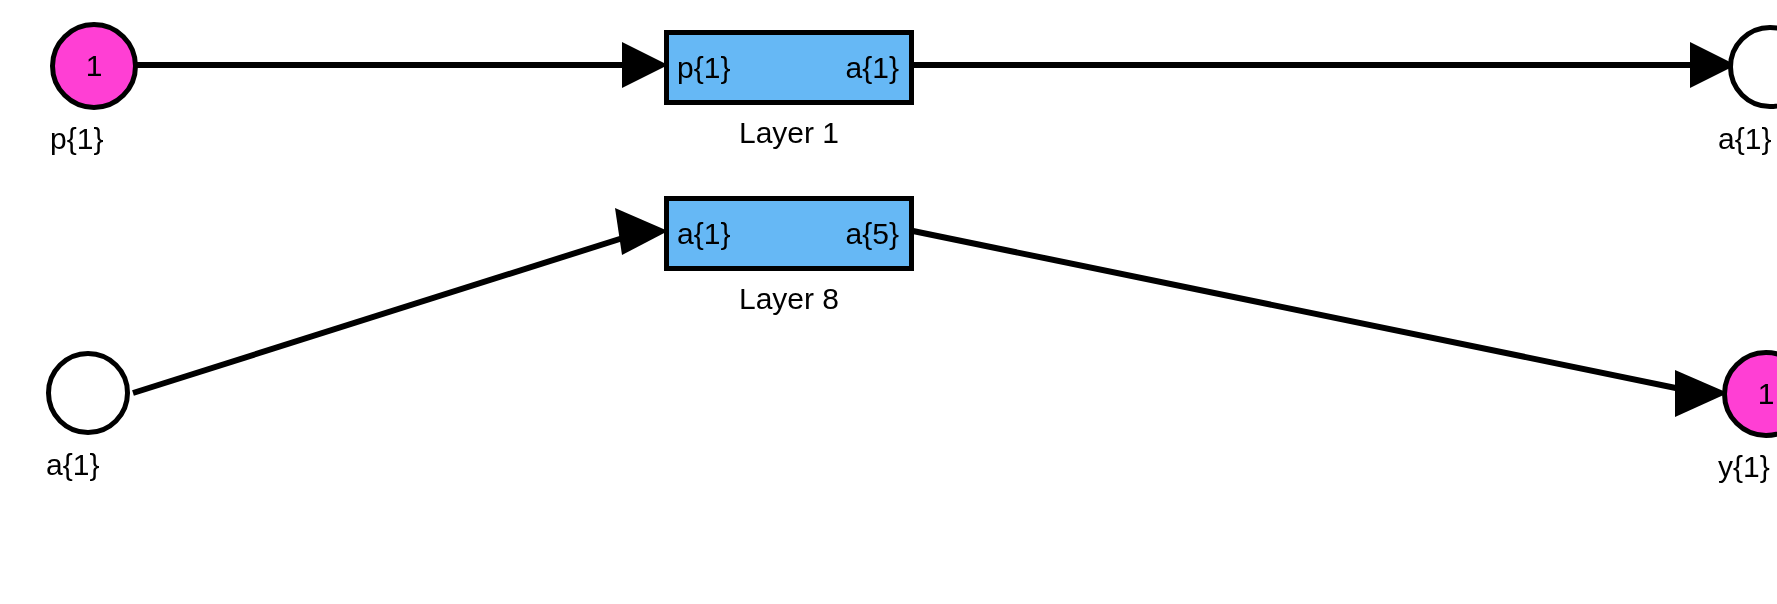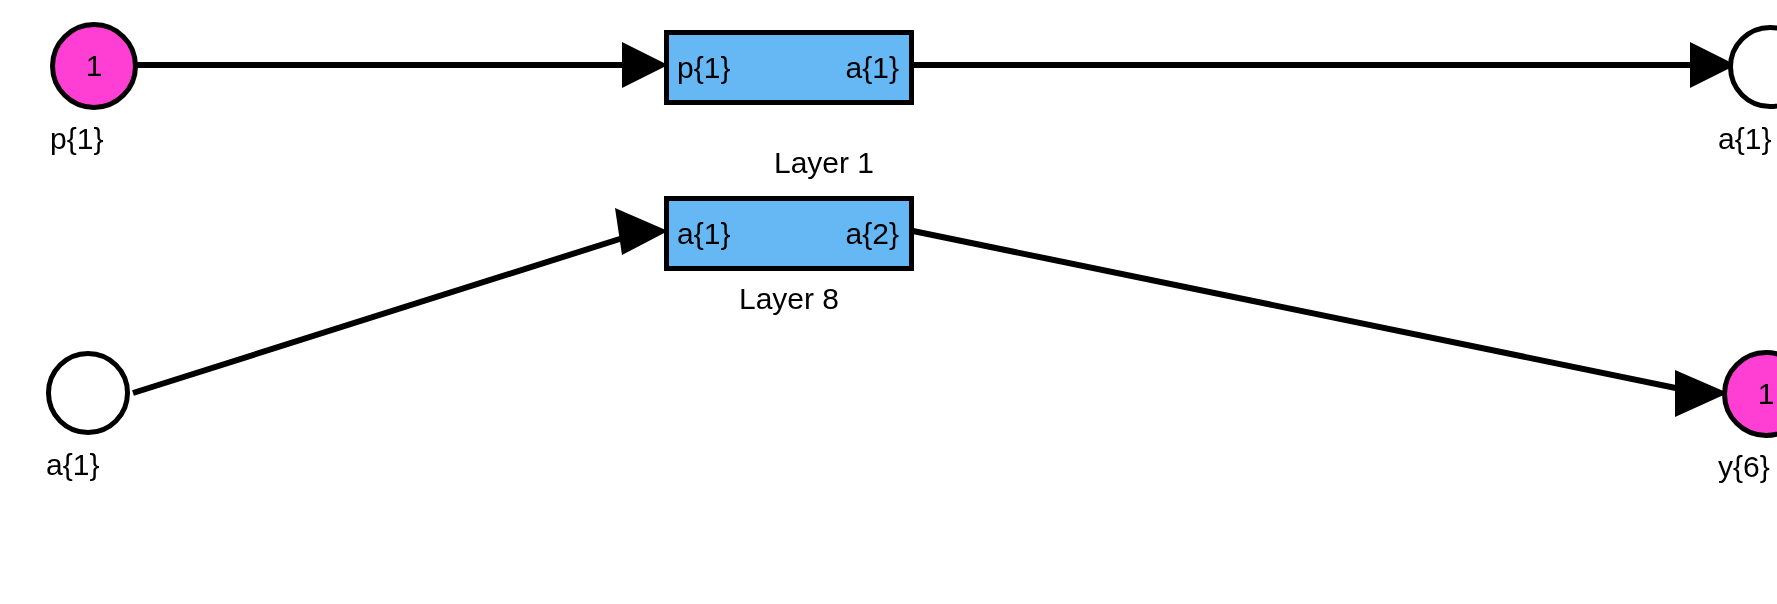--- a/index.html
+++ b/index.html
@@ -115,36 +115,36 @@
 
   <div class="node node-input" style="left:50px; top:22px; width:88px; height:88px;">
     <span class="node-value">1</span>
   </div>
   <div class="caption" style="left:50px; top:124px;">p{1}</div>
 
   <div class="block" style="left:664px; top:30px; width:250px; height:75px;">
     <span class="port port-in">p{1}</span>
     <span class="port port-out">a{1}</span>
   </div>
-  <div class="caption caption-center" style="left:699px; top:118px; width:250px;margin-top:30px;">Layer 1</div>
+  <div class="caption caption-center" style="left:664px; top:118px; width:250px;">Layer 1</div>
 
   <div class="node node-hidden" style="left:1728px; top:25px; width:84px; height:84px;">
     <span class="node-value"></span>
   </div>
   <div class="caption" style="left:1718px; top:124px;">a{1}</div>
 
   <div class="block" style="left:664px; top:196px; width:250px; height:75px;">
     <span class="port port-in">a{1}</span>
-    <span class="port port-out">a{2}</span>
+    <span class="port port-out">a{5}</span>
   </div>
   <div class="caption caption-center" style="left:664px; top:284px; width:250px;">Layer 8</div>
 
   <div class="node node-hidden" style="left:46px; top:351px; width:84px; height:84px;">
     <span class="node-value"></span>
   </div>
   <div class="caption" style="left:46px; top:450px;">a{1}</div>
 
   <div class="node node-output" style="left:1722px; top:350px; width:88px; height:88px;">
     <span class="node-value">1</span>
   </div>
-  <div class="caption" style="left:1718px; top:452px;">y{6}</div>
+  <div class="caption" style="left:1718px; top:452px;">y{1}</div>
 
 </div>
 
 </body></html>

